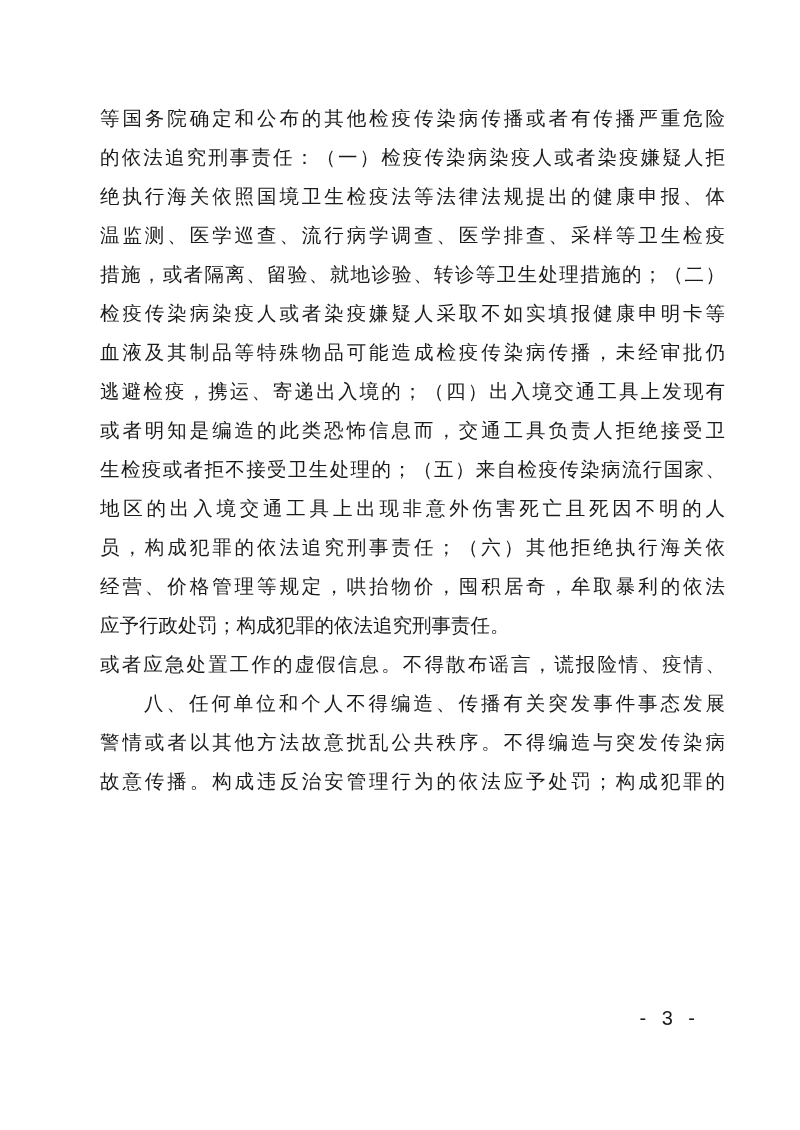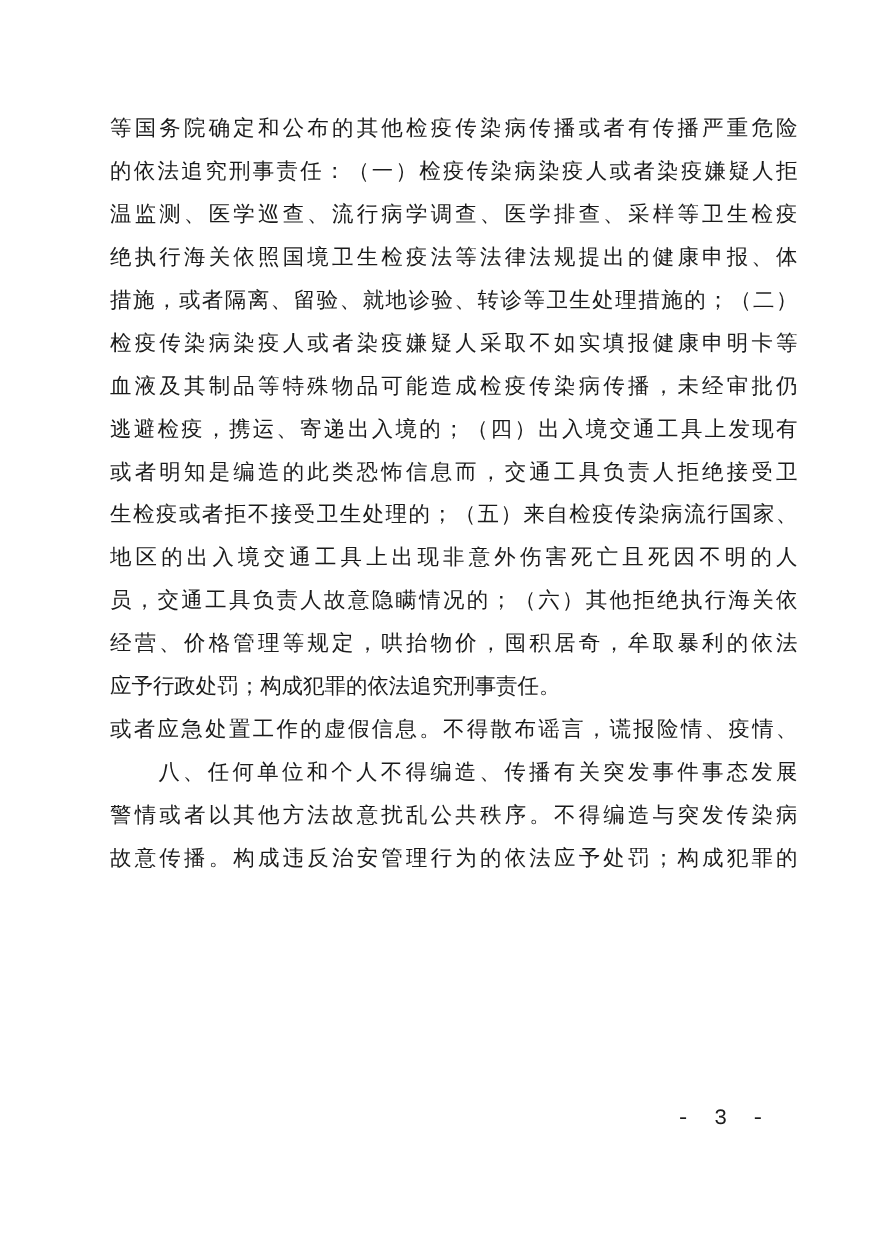--- a/index.html
+++ b/index.html
@@ -6,21 +6,21 @@
     margin: 0;
     padding: 0;
     background: #ffffff;
   }
   .page {
     position: relative;
     width: 800px;
     height: 1130px;
     background: #ffffff;
     overflow: hidden;
-    font-family: Liberation Mono, monospace;
+    font-family: Liberation Sans, sans-serif;
   }
   .textblock {
     position: absolute;
     left: 100px;
     top: 99px;
     width: 625px;
   }
   .line {
     font-size: 19.5px;
     line-height: 39px;
@@ -49,30 +49,30 @@
     letter-spacing: 5px;
   }
 </style>
 </head>
 <body>
 
 <div class="page">
   <div class="textblock">
     <div class="line">等国务院确定和公布的其他检疫传染病传播或者有传播严重危险</div>
     <div class="line">的依法追究刑事责任：（一）检疫传染病染疫人或者染疫嫌疑人拒</div>
+    <div class="line">绝执行海关依照国境卫生检疫法等法律法规提出的健康申报、体</div>
     <div class="line">温监测、医学巡查、流行病学调查、医学排查、采样等卫生检疫</div>
-    <div class="line">绝执行海关依照国境卫生检疫法等法律法规提出的健康申报、体</div>
     <div class="line">措施，或者隔离、留验、就地诊验、转诊等卫生处理措施的；（二）</div>
     <div class="line">检疫传染病染疫人或者染疫嫌疑人采取不如实填报健康申明卡等</div>
     <div class="line">血液及其制品等特殊物品可能造成检疫传染病传播，未经审批仍</div>
     <div class="line">逃避检疫，携运、寄递出入境的；（四）出入境交通工具上发现有</div>
     <div class="line">或者明知是编造的此类恐怖信息而，交通工具负责人拒绝接受卫</div>
     <div class="line">生检疫或者拒不接受卫生处理的；（五）来自检疫传染病流行国家、</div>
     <div class="line">地区的出入境交通工具上出现非意外伤害死亡且死因不明的人</div>
-    <div class="line">员，交通工具负责人故意隐瞒情况的；（六）其他拒绝执行海关依</div>
+    <div class="line">员，构成犯罪的依法追究刑事责任；（六）其他拒绝执行海关依</div>
     <div class="line">经营、价格管理等规定，哄抬物价，囤积居奇，牟取暴利的依法</div>
     <div class="line para-end">应予行政处罚；构成犯罪的依法追究刑事责任。</div>
     <div class="line">或者应急处置工作的虚假信息。不得散布谣言，谎报险情、疫情、</div>
     <div class="line indent">八、任何单位和个人不得编造、传播有关突发事件事态发展</div>
     <div class="line">警情或者以其他方法故意扰乱公共秩序。不得编造与突发传染病</div>
     <div class="line">故意传播。构成违反治安管理行为的依法应予处罚；构成犯罪的</div>
   </div>
   <div class="page-number">- 3 -</div>
 </div>
 

